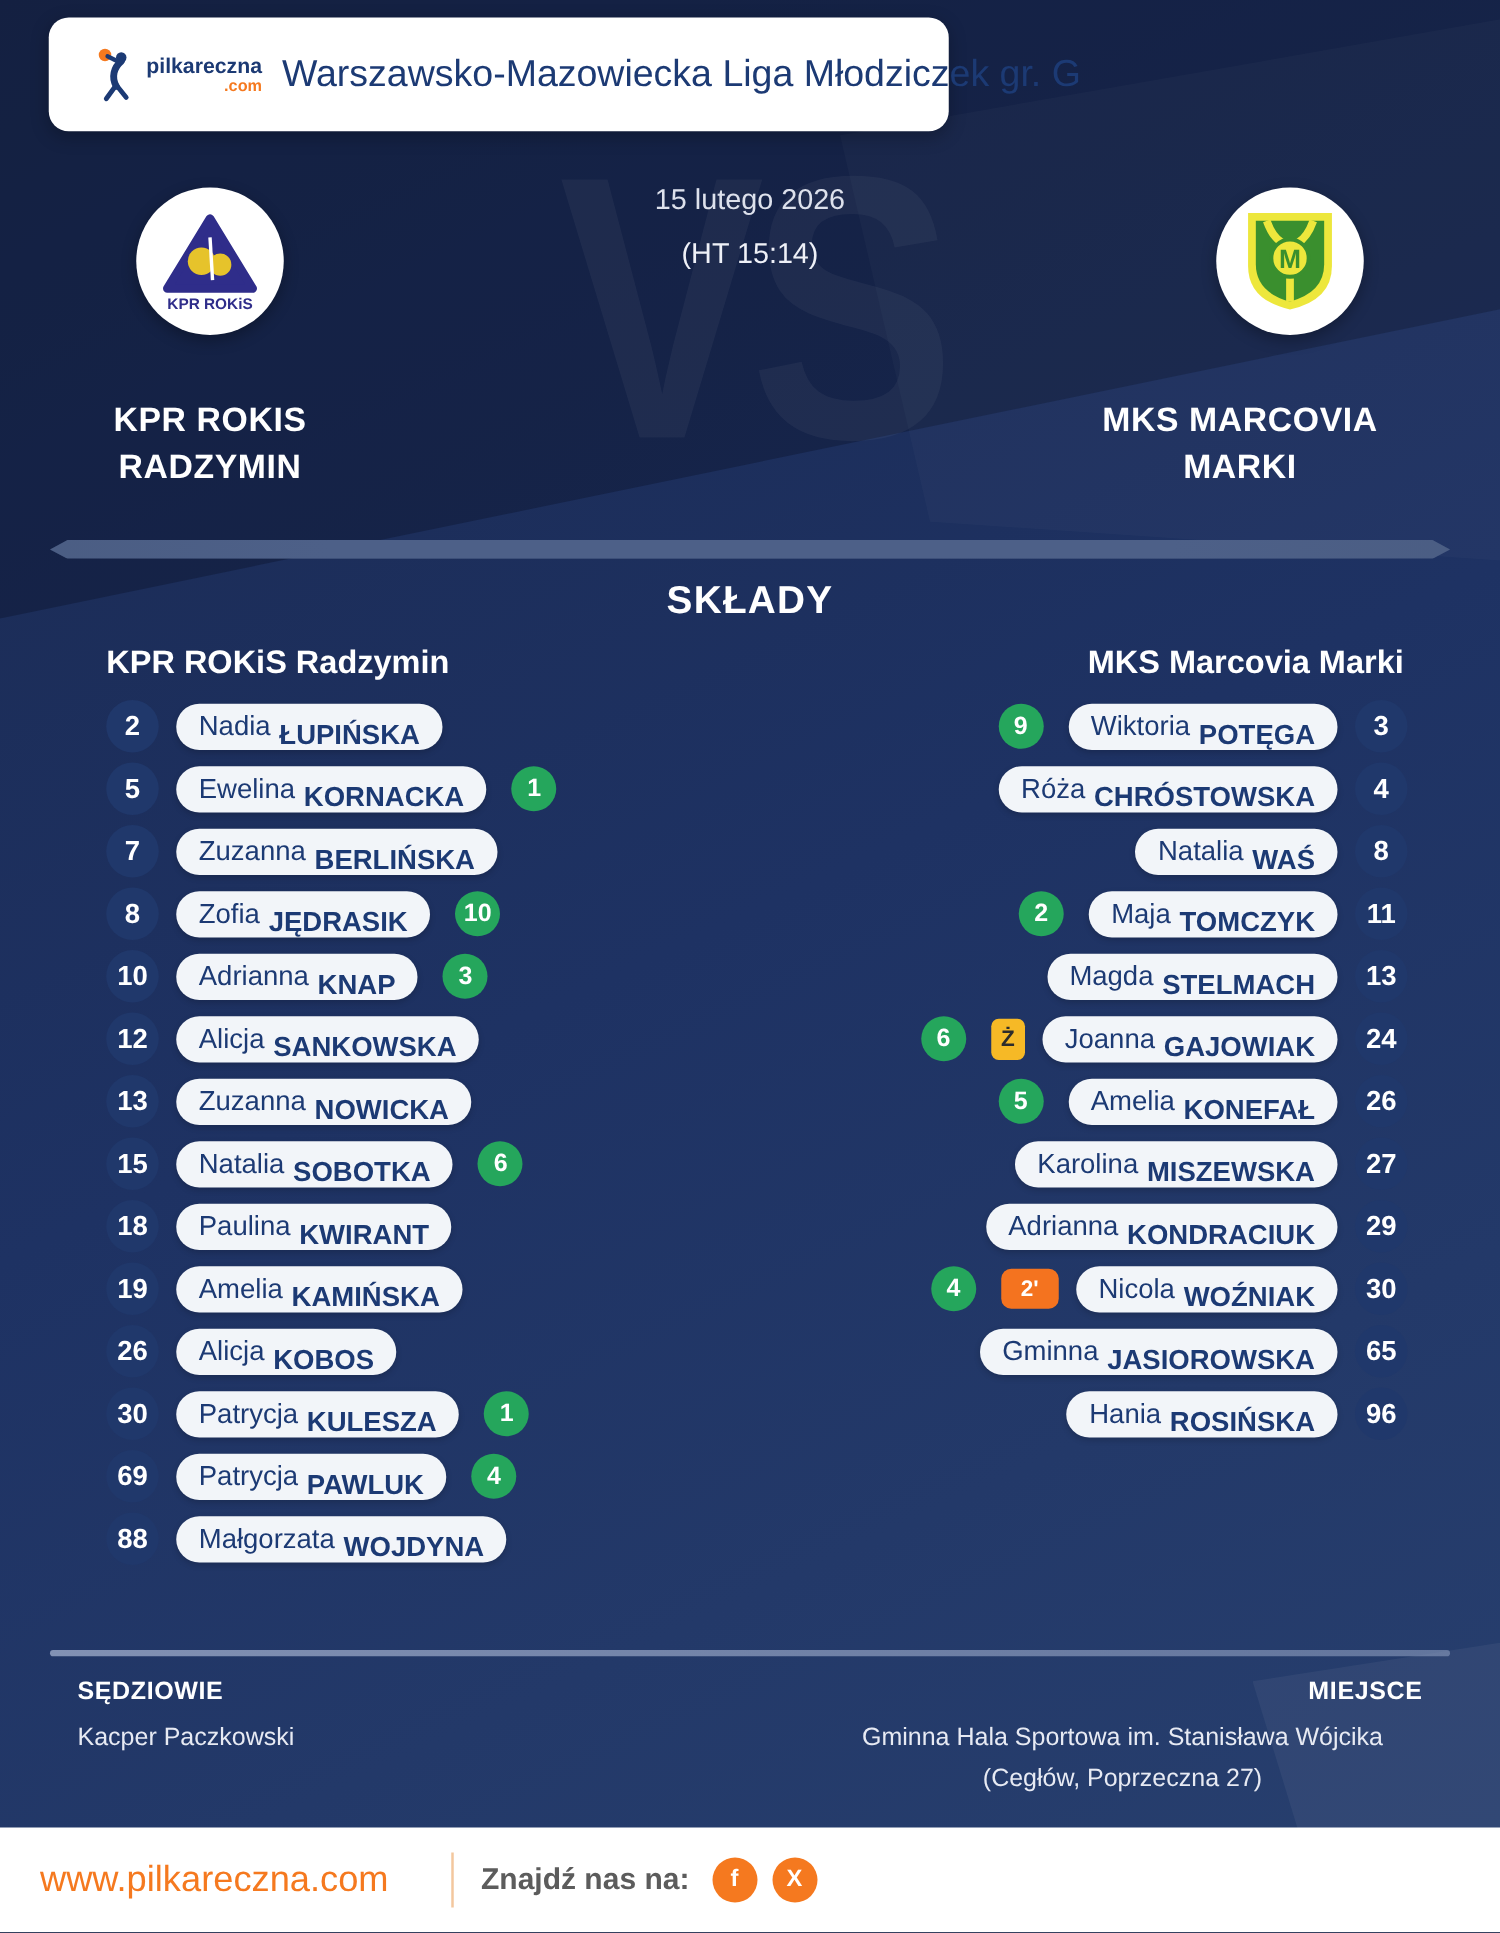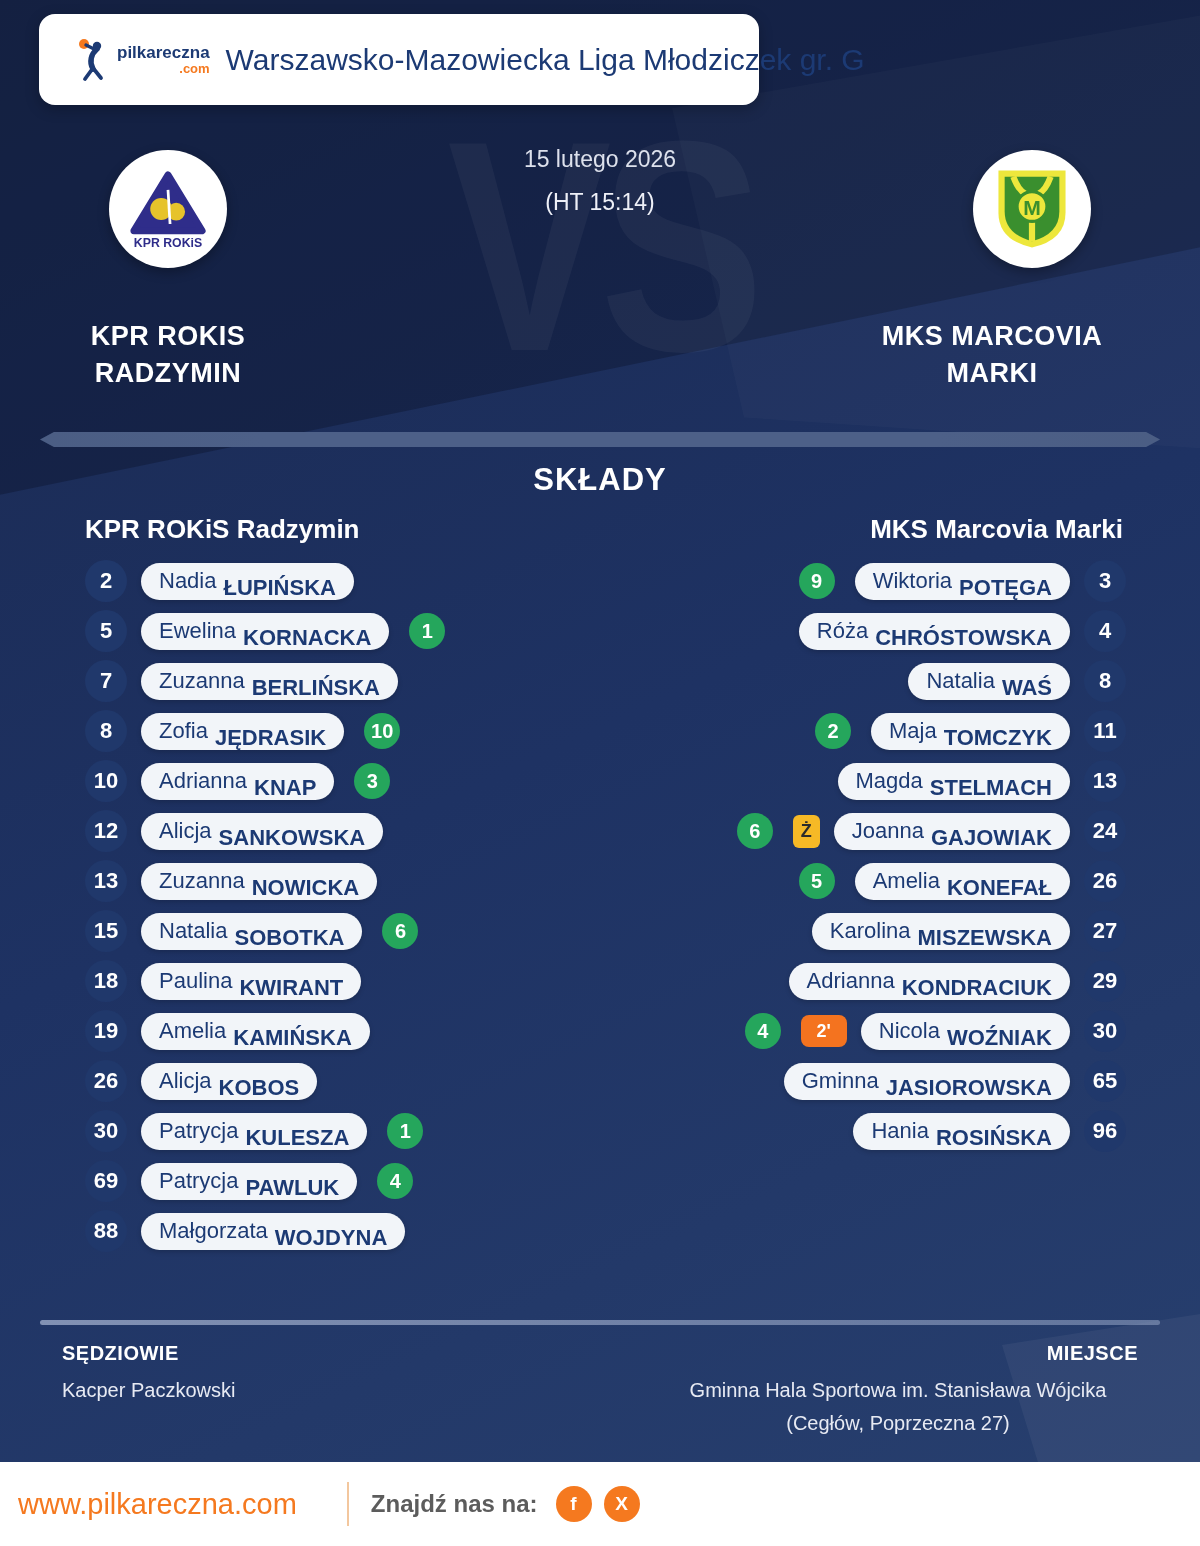--- a/index.html
+++ b/index.html
@@ -64,21 +64,21 @@
           font-size:18px;font-weight:700;display:flex;align-items:center;justify-content:center;}
 
   .footer-line{position:absolute;left:40px;top:1320px;width:1120px;height:5px;border-radius:3px;
           background:linear-gradient(90deg,#9aa8c7cc,#8b9bbd99);}
   .footer-label{position:absolute;top:1342px;color:#fff;font-size:20px;font-weight:700;letter-spacing:.5px;}
   .footer-label.left{left:62px;} .footer-label.right{right:62px;text-align:right;}
   .footer-value{position:absolute;top:1374px;color:#e7eaf3;font-size:20px;line-height:33px;}
   .footer-value.left{left:62px;} .footer-value.right{right:62px;width:480px;text-align:center;}
 
   .bottom-bar{position:absolute;left:0;bottom:0;width:100%;height:84px;background:#fff;
-          display:flex;align-items:center;padding-left:18px;box-sizing:border-box;}
+          display:flex;align-items:center;padding-left:32px;box-sizing:border-box;}
   .website{font-size:29px;color:#f5791f;}
   .vsep{width:2px;height:44px;background:#f3c79e;margin:0 22px 0 50px;}
   .find-us{font-size:24px;color:#5c5c5c;font-weight:bold;}
   .social{display:flex;gap:12px;margin-left:18px;}
   .social-circle{width:36px;height:36px;border-radius:50%;background:#f5791f;color:#fff;
           display:flex;align-items:center;justify-content:center;font-weight:700;font-size:19px;cursor:pointer;}
 </style>
 </head>
 <body>
 

